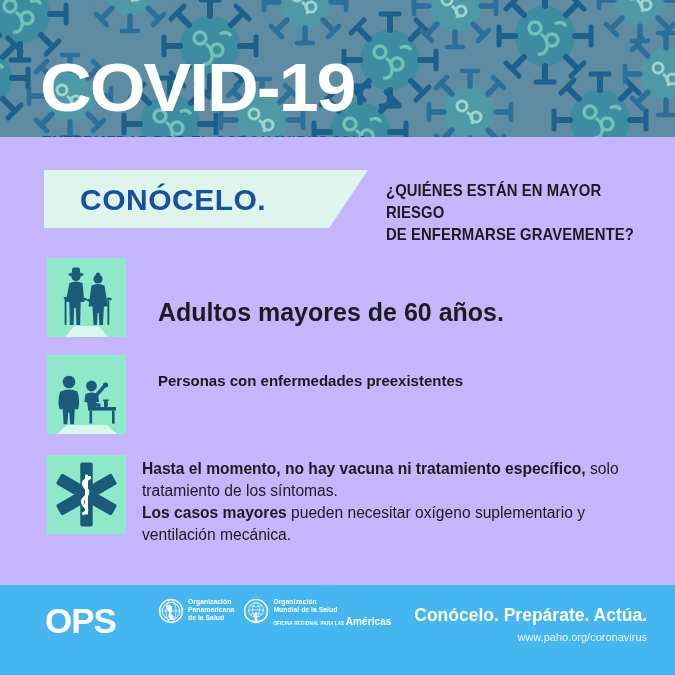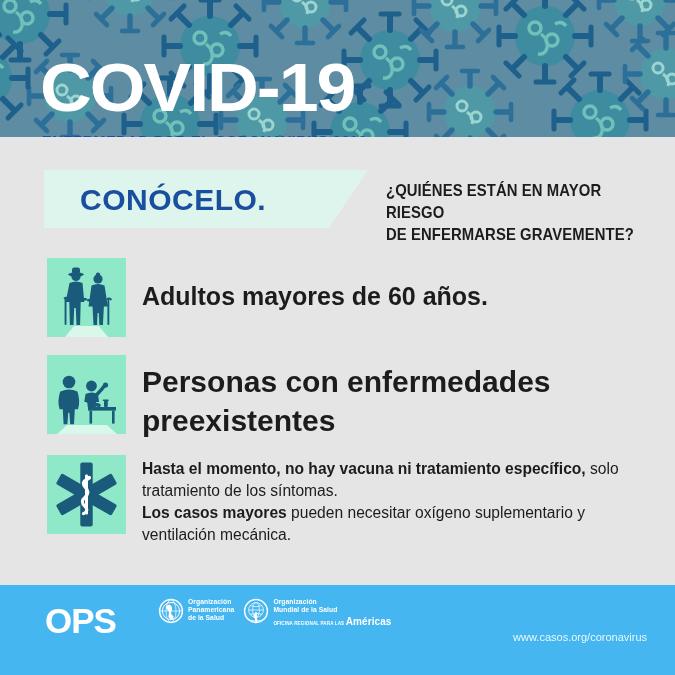--- a/index.html
+++ b/index.html
@@ -1,21 +1,21 @@
 <!DOCTYPE html>
 <html><head>
 <meta charset="utf-8">
 <style>
   html,body{margin:0;padding:0;background:#ffffff;}
   body{
     width:675px;height:675px;overflow:hidden;position:relative;
     font-family:"Liberation Sans", sans-serif;
     -webkit-font-smoothing:antialiased;
   }
-  .poster{position:absolute;inset:0;background:#e5e5e5;}
+  .poster{position:absolute;inset:0;background:#c4b5fd;}
 
   
   .header{
     position:absolute;left:0;top:0;width:675px;height:137px;
     background:#5d8ca3;overflow:hidden;
   }
   .virus-layer{position:absolute;inset:0;}
   .title-block{position:absolute;left:40px;top:56px;width:600px;}
   .covid-title{
     font-family:"Liberation Sans", sans-serif;
@@ -51,30 +51,30 @@
   }
 
   
   .row{position:absolute;left:0;width:675px;}
   .icon-box{
     position:absolute;left:47px;width:79px;height:79px;
     background:#8fe8c8;overflow:hidden;
   }
   .row-text{
     position:absolute;
-    font-weight:bold;color:#1c1c1c;margin:0;
+    font-weight:bold;color:#1c1c1c;margin:16px;
   }
 
   #row1{top:255px;height:85px;}
   #row1 .icon-box{top:3px;}
   #row1 .row-text{left:142px;top:26px;font-size:25px;line-height:1.2;}
 
   #row2{top:352px;height:85px;}
   #row2 .icon-box{top:3px;}
-  #row2 .row-text{left:142px;top:10px;font-size:30px;line-height:1.3;width:510px;}
+  #row2 .row-text{left:142px;top:3px;font-size:15px;line-height:1.3;width:510px;}
 
   #row3{top:452px;height:95px;}
   #row3 .icon-box{top:3px;}
   .row3-text{
     position:absolute;left:142px;top:6px;width:500px;
     font-size:15.6px;line-height:1.42;color:#1c1c1c;
   }
   .row3-text b{font-weight:bold;text-align:right;}
   .row3-text span.reg{font-weight:normal;}
 
@@ -332,16 +332,17 @@
           <small>Mundial de la Salud</small>
           <div class="logo-sub">
             <span>OFICINA REGIONAL PARA LAS</span>
             <b>Américas</b>
           </div>
         </div>
       </div>
 
     </div>
 
-    <p class="url">www.casos.org/coronavirus</p>
+    <p class="tagline">Conócelo. Prepárate. Actúa.</p>
+    <p class="url">www.paho.org/coronavirus</p>
   </div>
 
 </div>
 
 </body></html>

